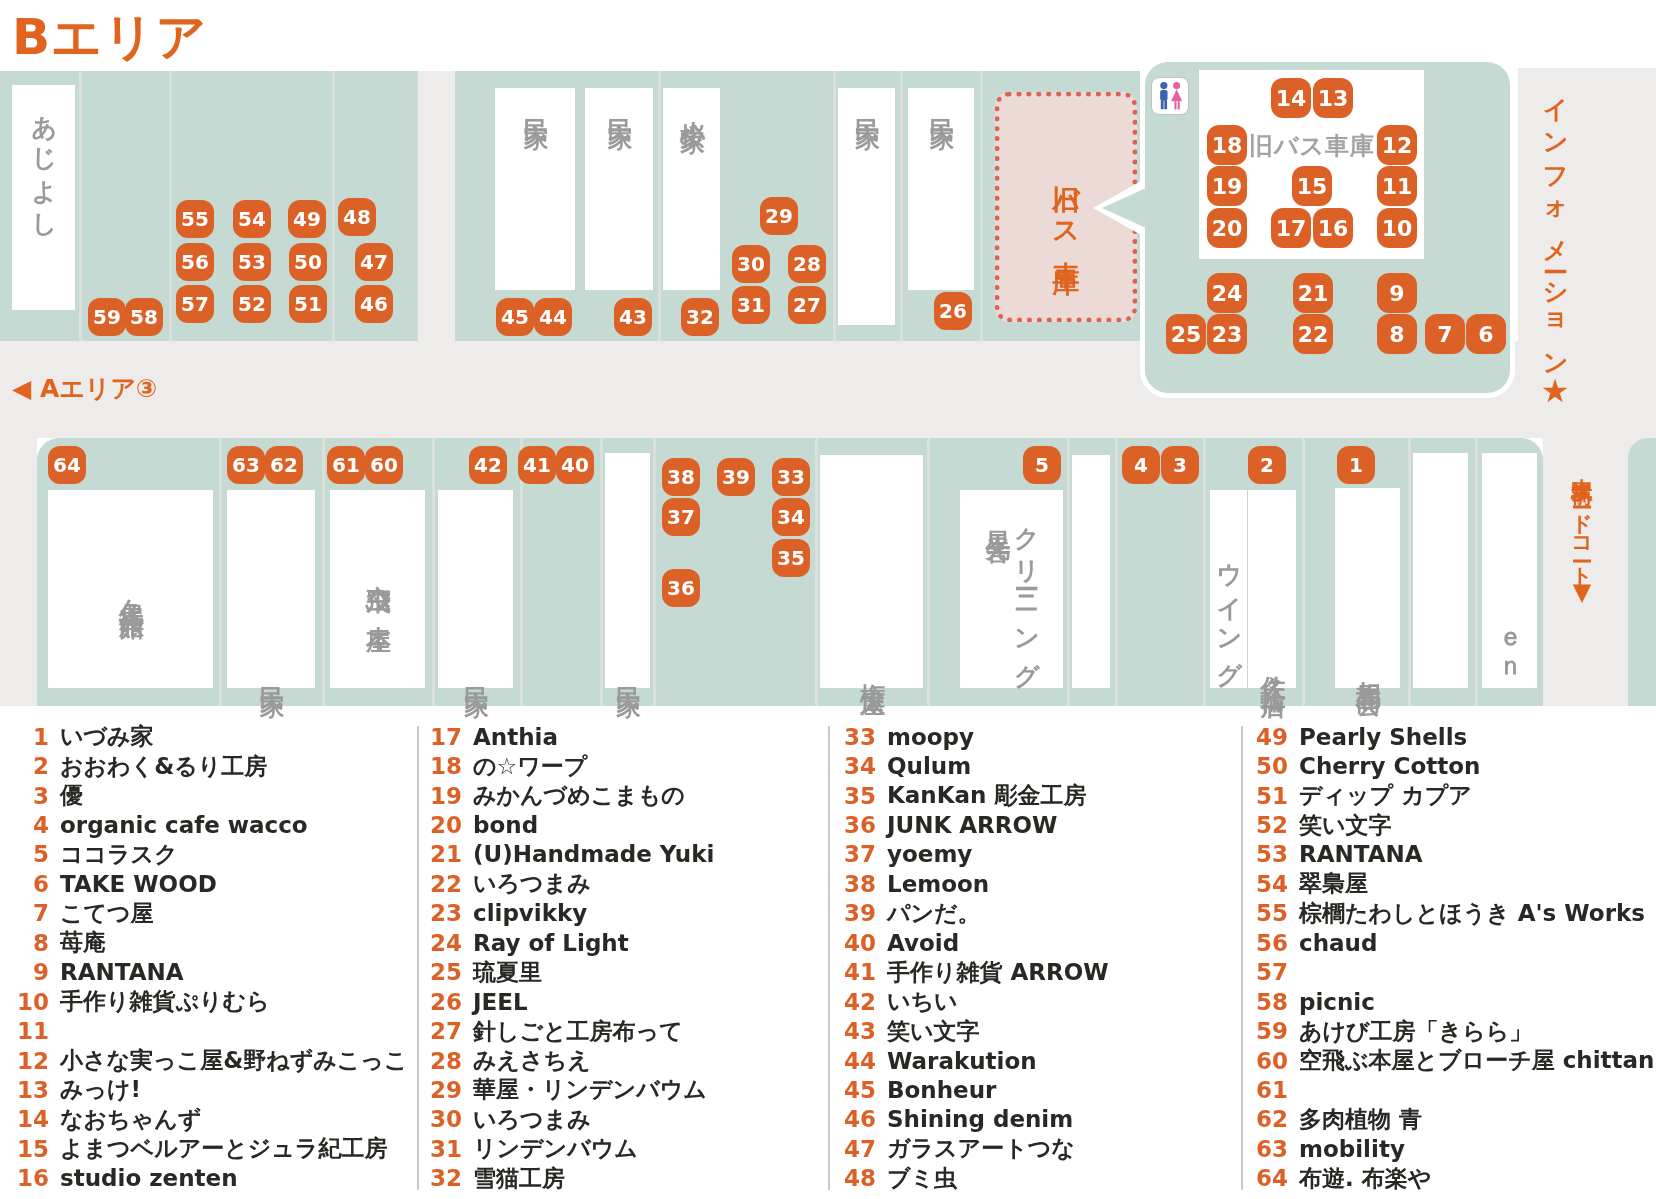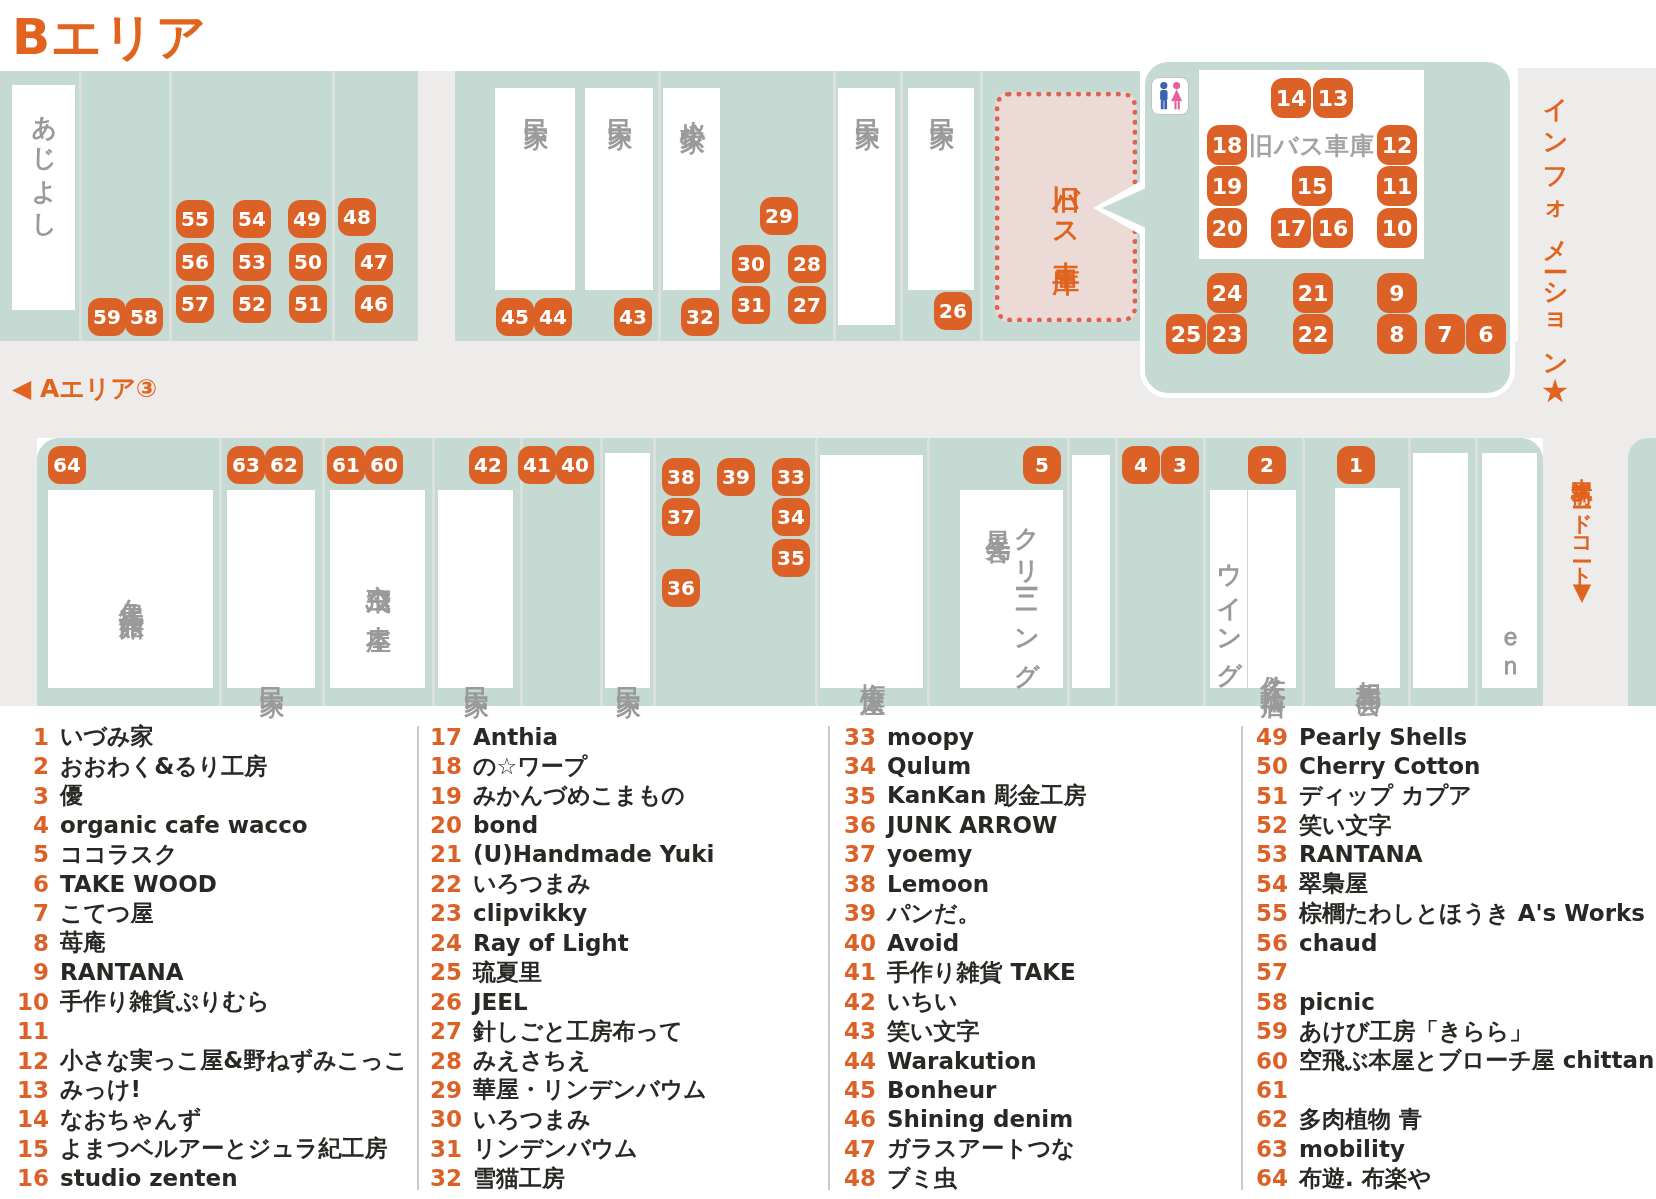--- a/index.html
+++ b/index.html
@@ -405,21 +405,21 @@
         <div class="legend-row">
           <span class="legend-num">39</span>
           <span class="legend-name">パンだ。</span>
         </div>
         <div class="legend-row">
           <span class="legend-num">40</span>
           <span class="legend-name">Avoid</span>
         </div>
         <div class="legend-row">
           <span class="legend-num">41</span>
-          <span class="legend-name">手作り雑貨 TAKE</span>
+          <span class="legend-name">手作り雑貨 ARROW</span>
         </div>
         <div class="legend-row">
           <span class="legend-num">42</span>
           <span class="legend-name">いちい</span>
         </div>
         <div class="legend-row">
           <span class="legend-num">43</span>
           <span class="legend-name">笑い文字</span>
         </div>
         <div class="legend-row">

